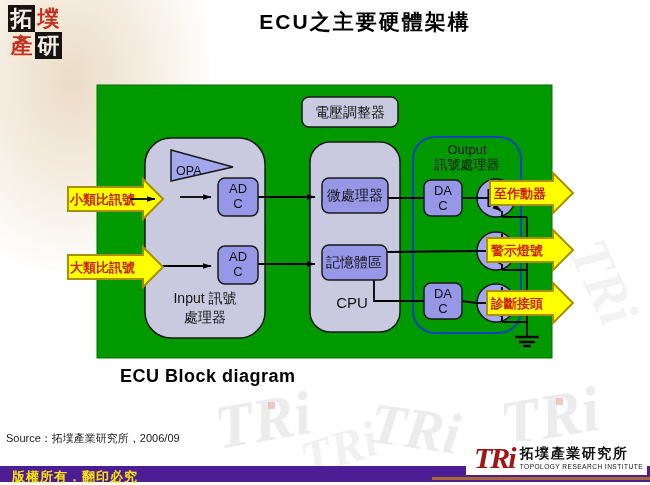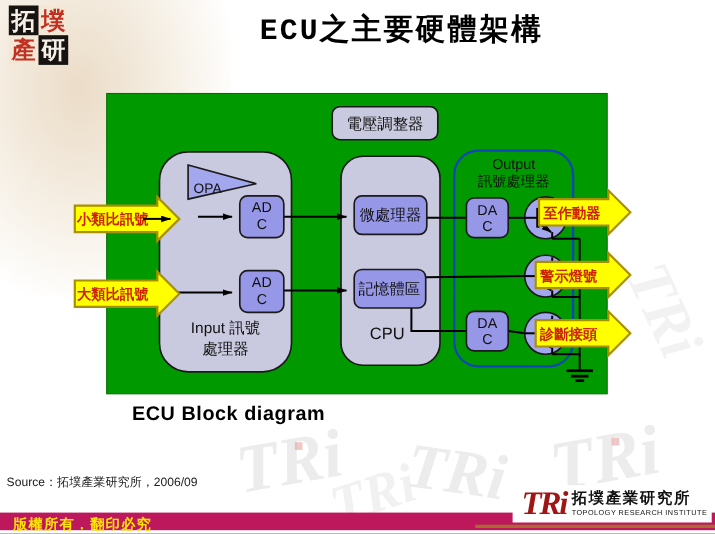--- a/index.html
+++ b/index.html
@@ -14,26 +14,26 @@
   .wm-dot{position:absolute;width:7px;height:7px;background:#e09090;opacity:0.5;}
   
   .seal{position:absolute;left:8px;top:5px;z-index:2;display:grid;
     grid-template-columns:27px 27px;grid-template-rows:27px 27px;background:#f3e7d6;}
   .seal div{display:flex;align-items:center;justify-content:center;
     font-family:"Liberation Serif",serif;font-weight:bold;font-size:22px;line-height:1;}
   .seal .dark{background:#171311;color:#f5efe6;}
   .seal .red{color:#c23021;}
   
   .title{position:absolute;left:105px;right:25px;top:8px;z-index:2;text-align:center;
-    font-family:Liberation Mono, monospace;font-weight:bold;font-size:27px;letter-spacing:2px;color:#000;}
+    font-family:Liberation Sans, sans-serif;font-weight:bold;font-size:21px;letter-spacing:2px;color:#000;}
   .caption{position:absolute;left:120px;width:450px;top:366px;z-index:2;
     font-weight:bold;font-size:18px;letter-spacing:0.5px;color:#000;}
   .source{position:absolute;left:6px;top:431px;z-index:2;font-size:11px;color:#1a1a1a;}
   
-  .bottom-bar{position:absolute;left:0;top:466px;width:650px;height:16px;background:#be185d;z-index:2;text-align:center;}
+  .bottom-bar{position:absolute;left:0;top:466px;width:650px;height:16px;background:#4c1d95;z-index:2;text-align:center;}
   .copyright{position:absolute;left:12px;top:2px;font-size:13px;font-weight:bold;color:#ffe600;letter-spacing:1px;}
   .tri-logo{position:absolute;right:3px;top:441px;z-index:3;display:flex;align-items:flex-start;background:#fff;padding:2px 4px 2px 8px;}
   .tri-word{font-family:"Liberation Serif",serif;font-style:italic;font-weight:bold;font-size:30px;
     line-height:30px;color:#a01515;letter-spacing:-2px;margin-right:5px;}
   .tri-names{display:flex;flex-direction:column;padding-top:3px;}
   .tri-zh{font-family:"Liberation Serif",serif;font-weight:bold;font-size:14px;letter-spacing:1.5px;color:#111;line-height:16px;}
   .tri-en{font-size:6.6px;letter-spacing:0.45px;color:#111;line-height:9px;}
   .tri-underline{position:absolute;right:0;top:477px;width:218px;height:3px;background:#a86a32;z-index:3;}
   
   .diagram{position:absolute;inset:0;z-index:1;}

